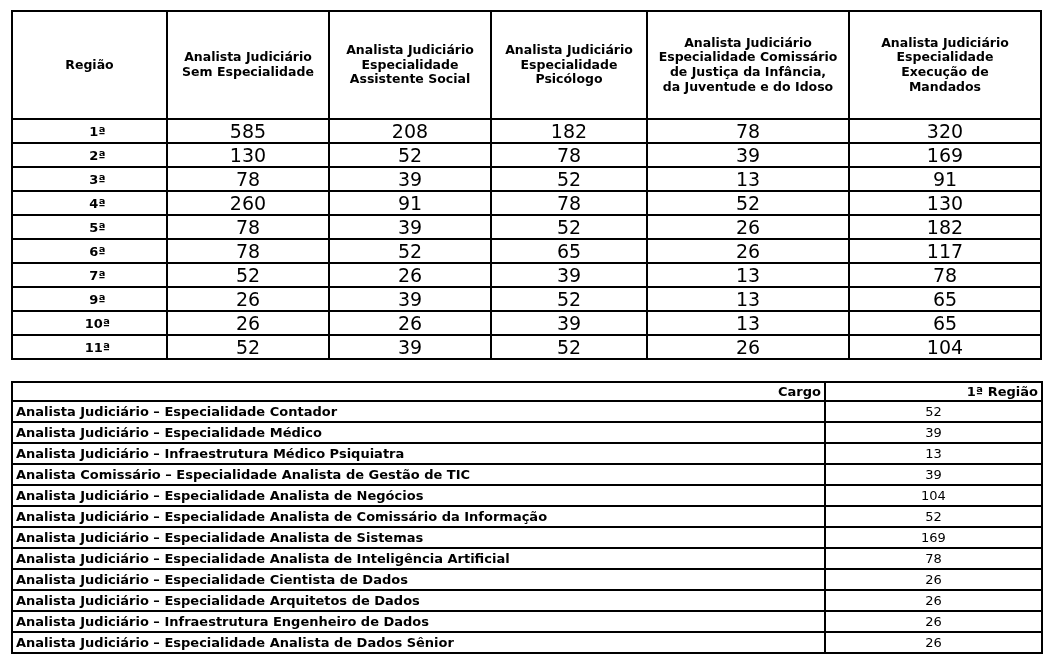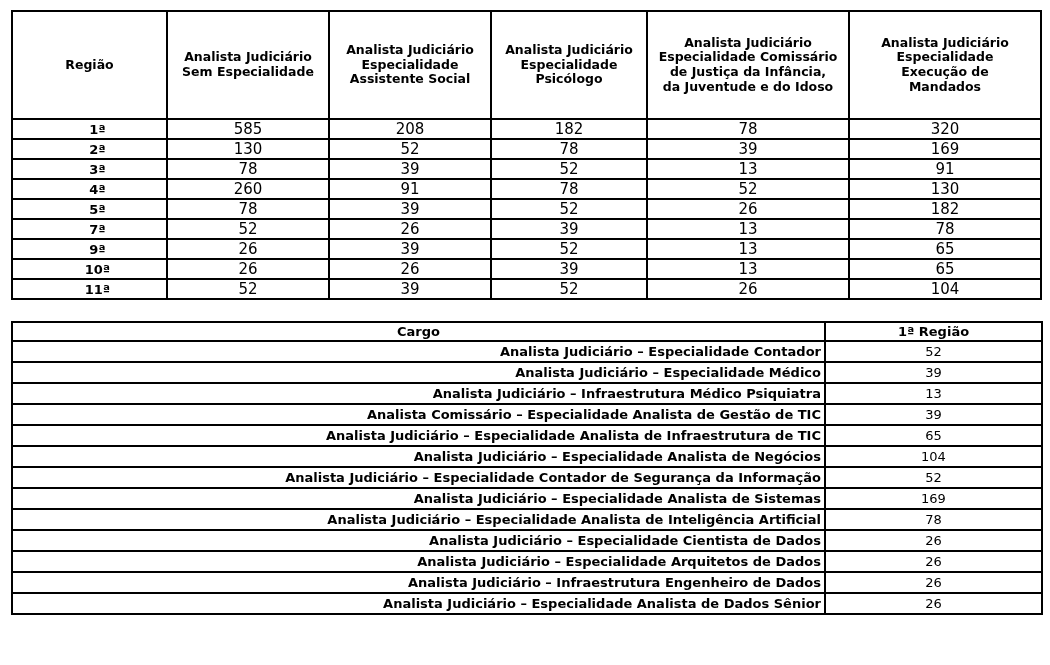--- a/index.html
+++ b/index.html
@@ -38,40 +38,40 @@
     white-space: pre-line;
   }
   .t1 tbody th {
     height: 17px;
     font-size: 13px;
     font-weight: bold;
     padding-left: 18px;
   }
   .t1 tbody td {
     height: 17px;
-    font-size: 15px;
+    font-size: 19px;
     font-weight: normal;
     border-radius: 9px;
   }
   
   .t2 { width: 1030px; margin-top: 21px; }
   .t2 th, .t2 td {
     border: 2px solid #000000;
     vertical-align: middle;
     overflow: hidden;
     height: 17px;
     font-size: 13px;
   }
   .t2 thead th {
-    text-align: center;
+    text-align: right;
     font-weight: bold;
     padding: 0 3px;
   }
   .t2 td.cargo {
-    text-align: right;
+    text-align: left;
     font-weight: bold;
     padding: 0 3px;
     white-space: nowrap;
   }
   .t2 td.value {
     text-align: center;
     font-weight: normal;
   }
 </style>
 </head>
@@ -144,20 +144,28 @@
         </tr>
         <tr>
           <th>5ª</th>
           <td>78</td>
           <td>39</td>
           <td>52</td>
           <td>26</td>
           <td>182</td>
         </tr>
         <tr>
+          <th>6ª</th>
+          <td>78</td>
+          <td>52</td>
+          <td>65</td>
+          <td>26</td>
+          <td>117</td>
+        </tr>
+        <tr>
           <th>7ª</th>
           <td>52</td>
           <td>26</td>
           <td>39</td>
           <td>13</td>
           <td>78</td>
         </tr>
         <tr>
           <th>9ª</th>
           <td>26</td>
@@ -207,29 +215,25 @@
         </tr>
         <tr>
           <td class="cargo">Analista Judiciário – Infraestrutura Médico Psiquiatra</td>
           <td class="value">13</td>
         </tr>
         <tr>
           <td class="cargo">Analista Comissário – Especialidade Analista de Gestão de TIC</td>
           <td class="value">39</td>
         </tr>
         <tr>
-          <td class="cargo">Analista Judiciário – Especialidade Analista de Infraestrutura de TIC</td>
-          <td class="value">65</td>
-        </tr>
-        <tr>
           <td class="cargo">Analista Judiciário – Especialidade Analista de Negócios</td>
           <td class="value">104</td>
         </tr>
         <tr>
-          <td class="cargo">Analista Judiciário – Especialidade Contador de Segurança da Informação</td>
+          <td class="cargo">Analista Judiciário – Especialidade Analista de Comissário da Informação</td>
           <td class="value">52</td>
         </tr>
         <tr>
           <td class="cargo">Analista Judiciário – Especialidade Analista de Sistemas</td>
           <td class="value">169</td>
         </tr>
         <tr>
           <td class="cargo">Analista Judiciário – Especialidade Analista de Inteligência Artificial</td>
           <td class="value">78</td>
         </tr>

